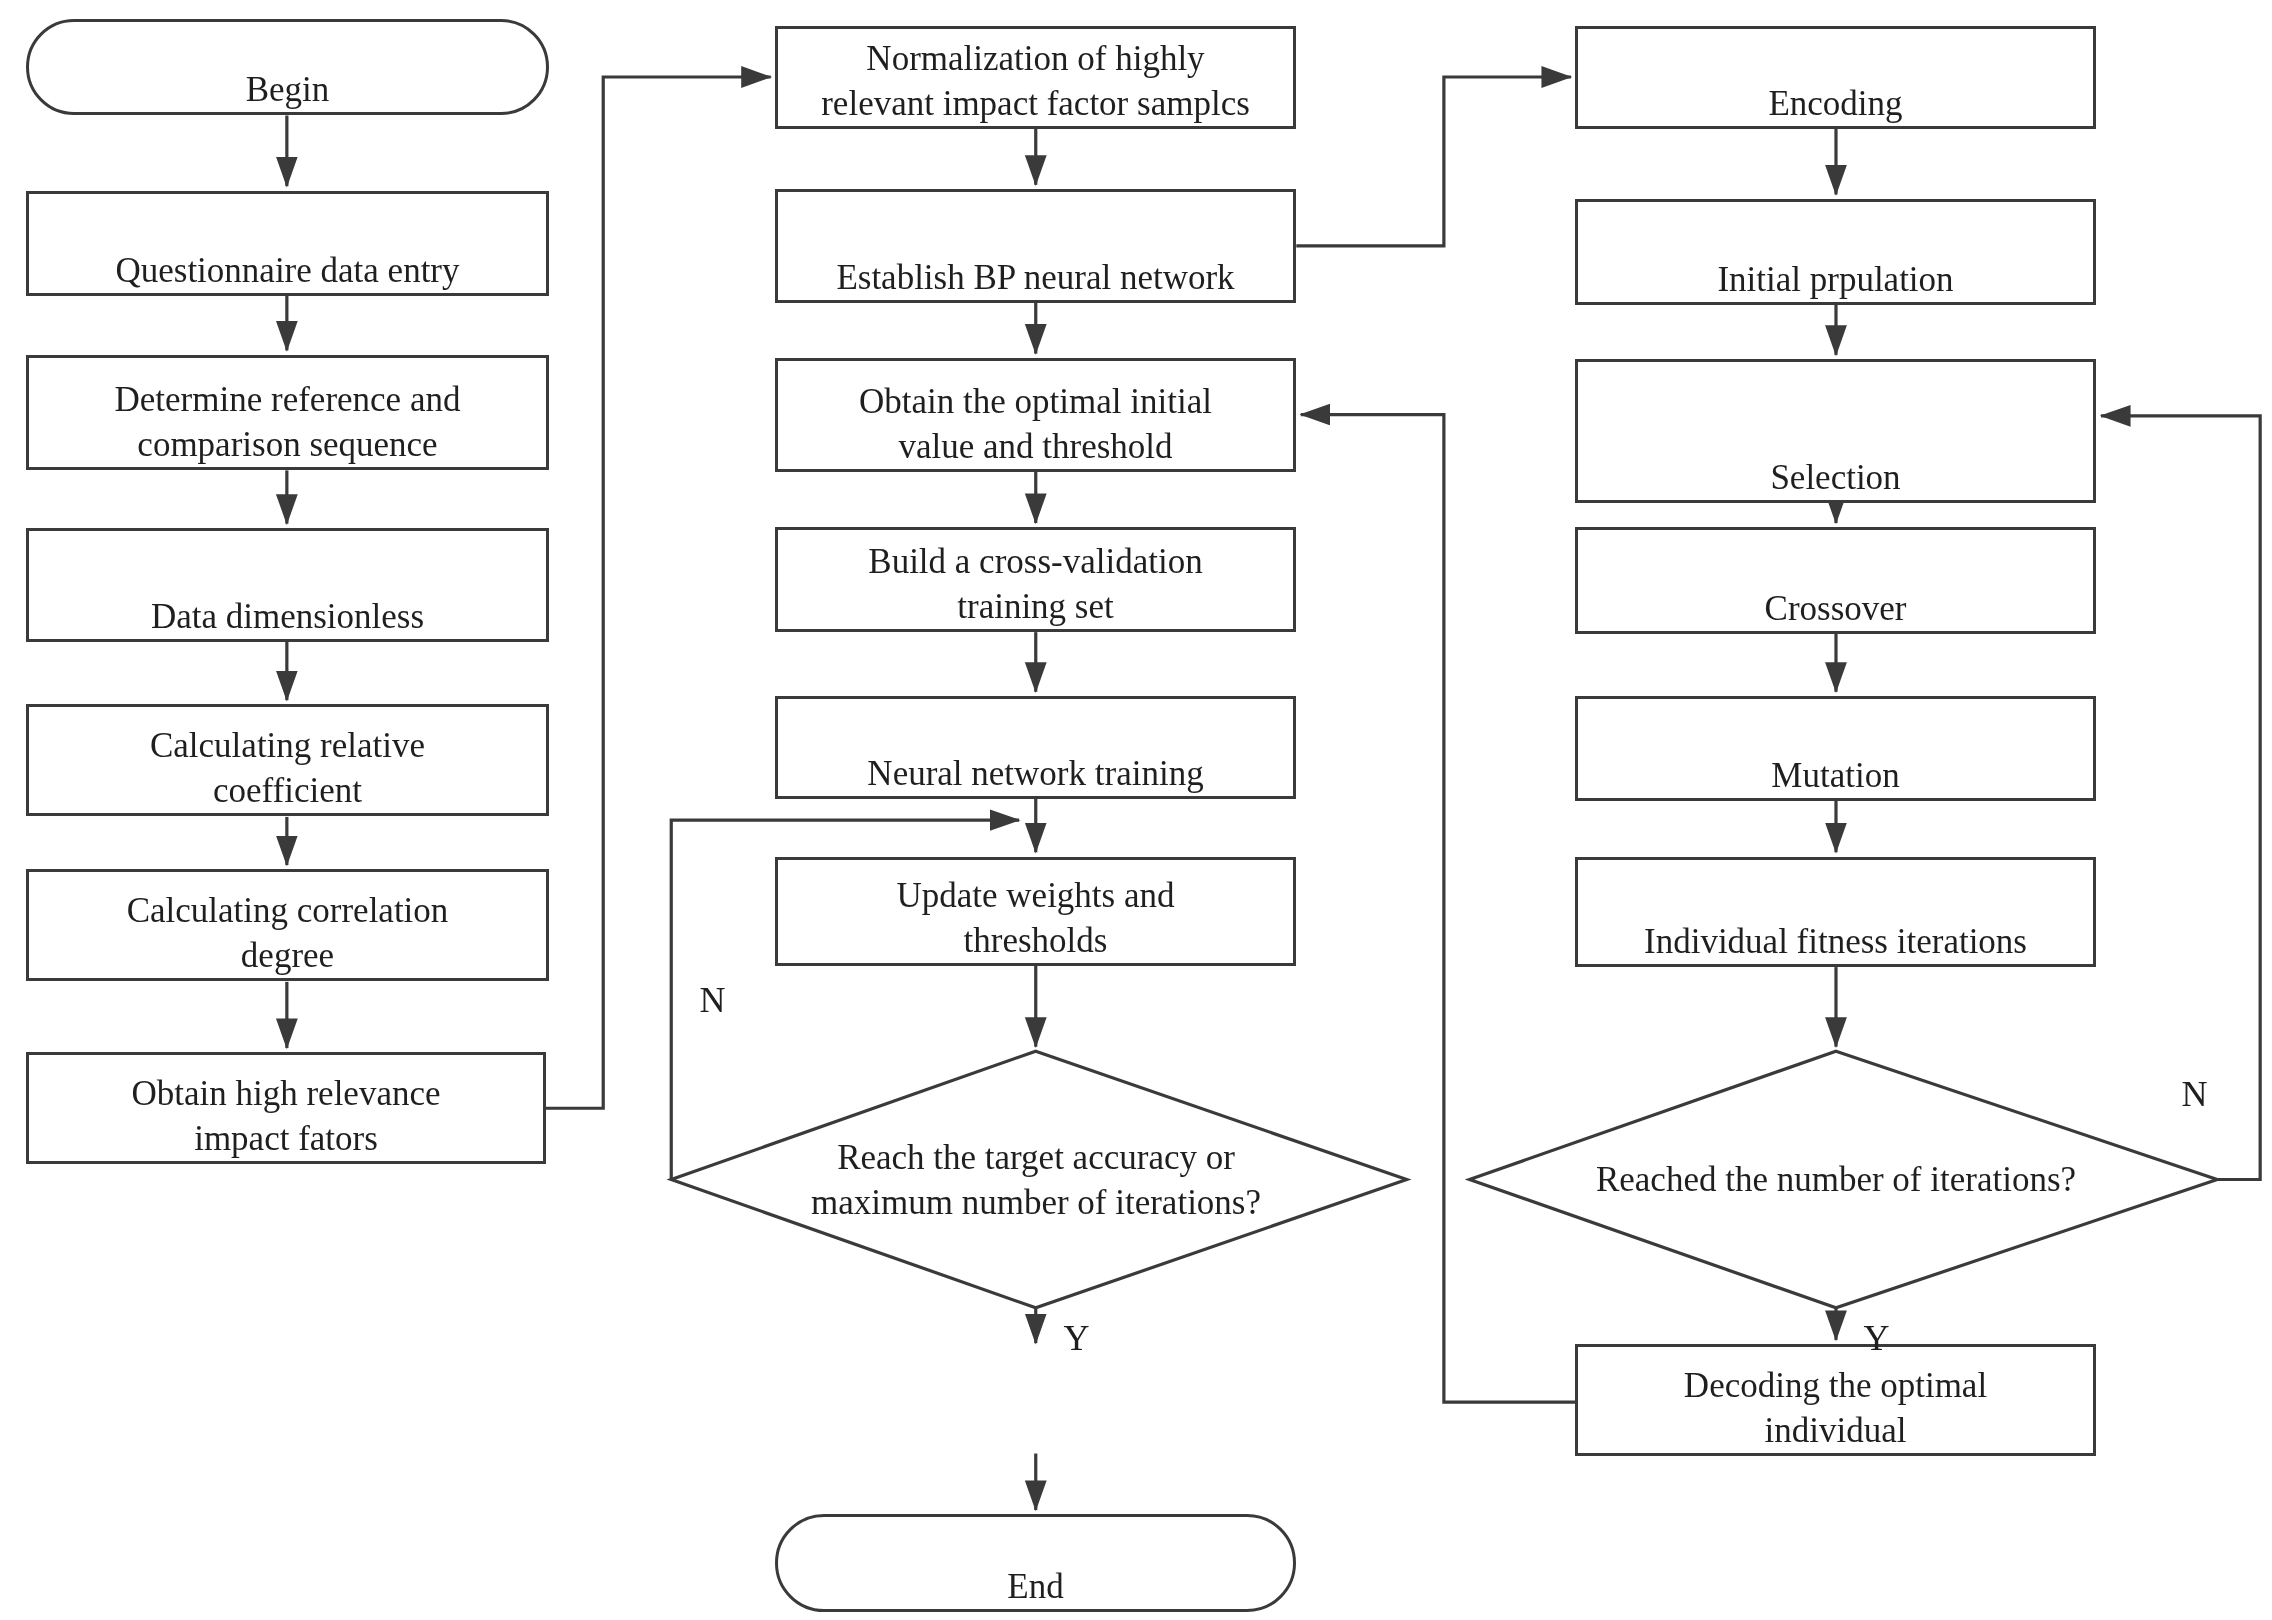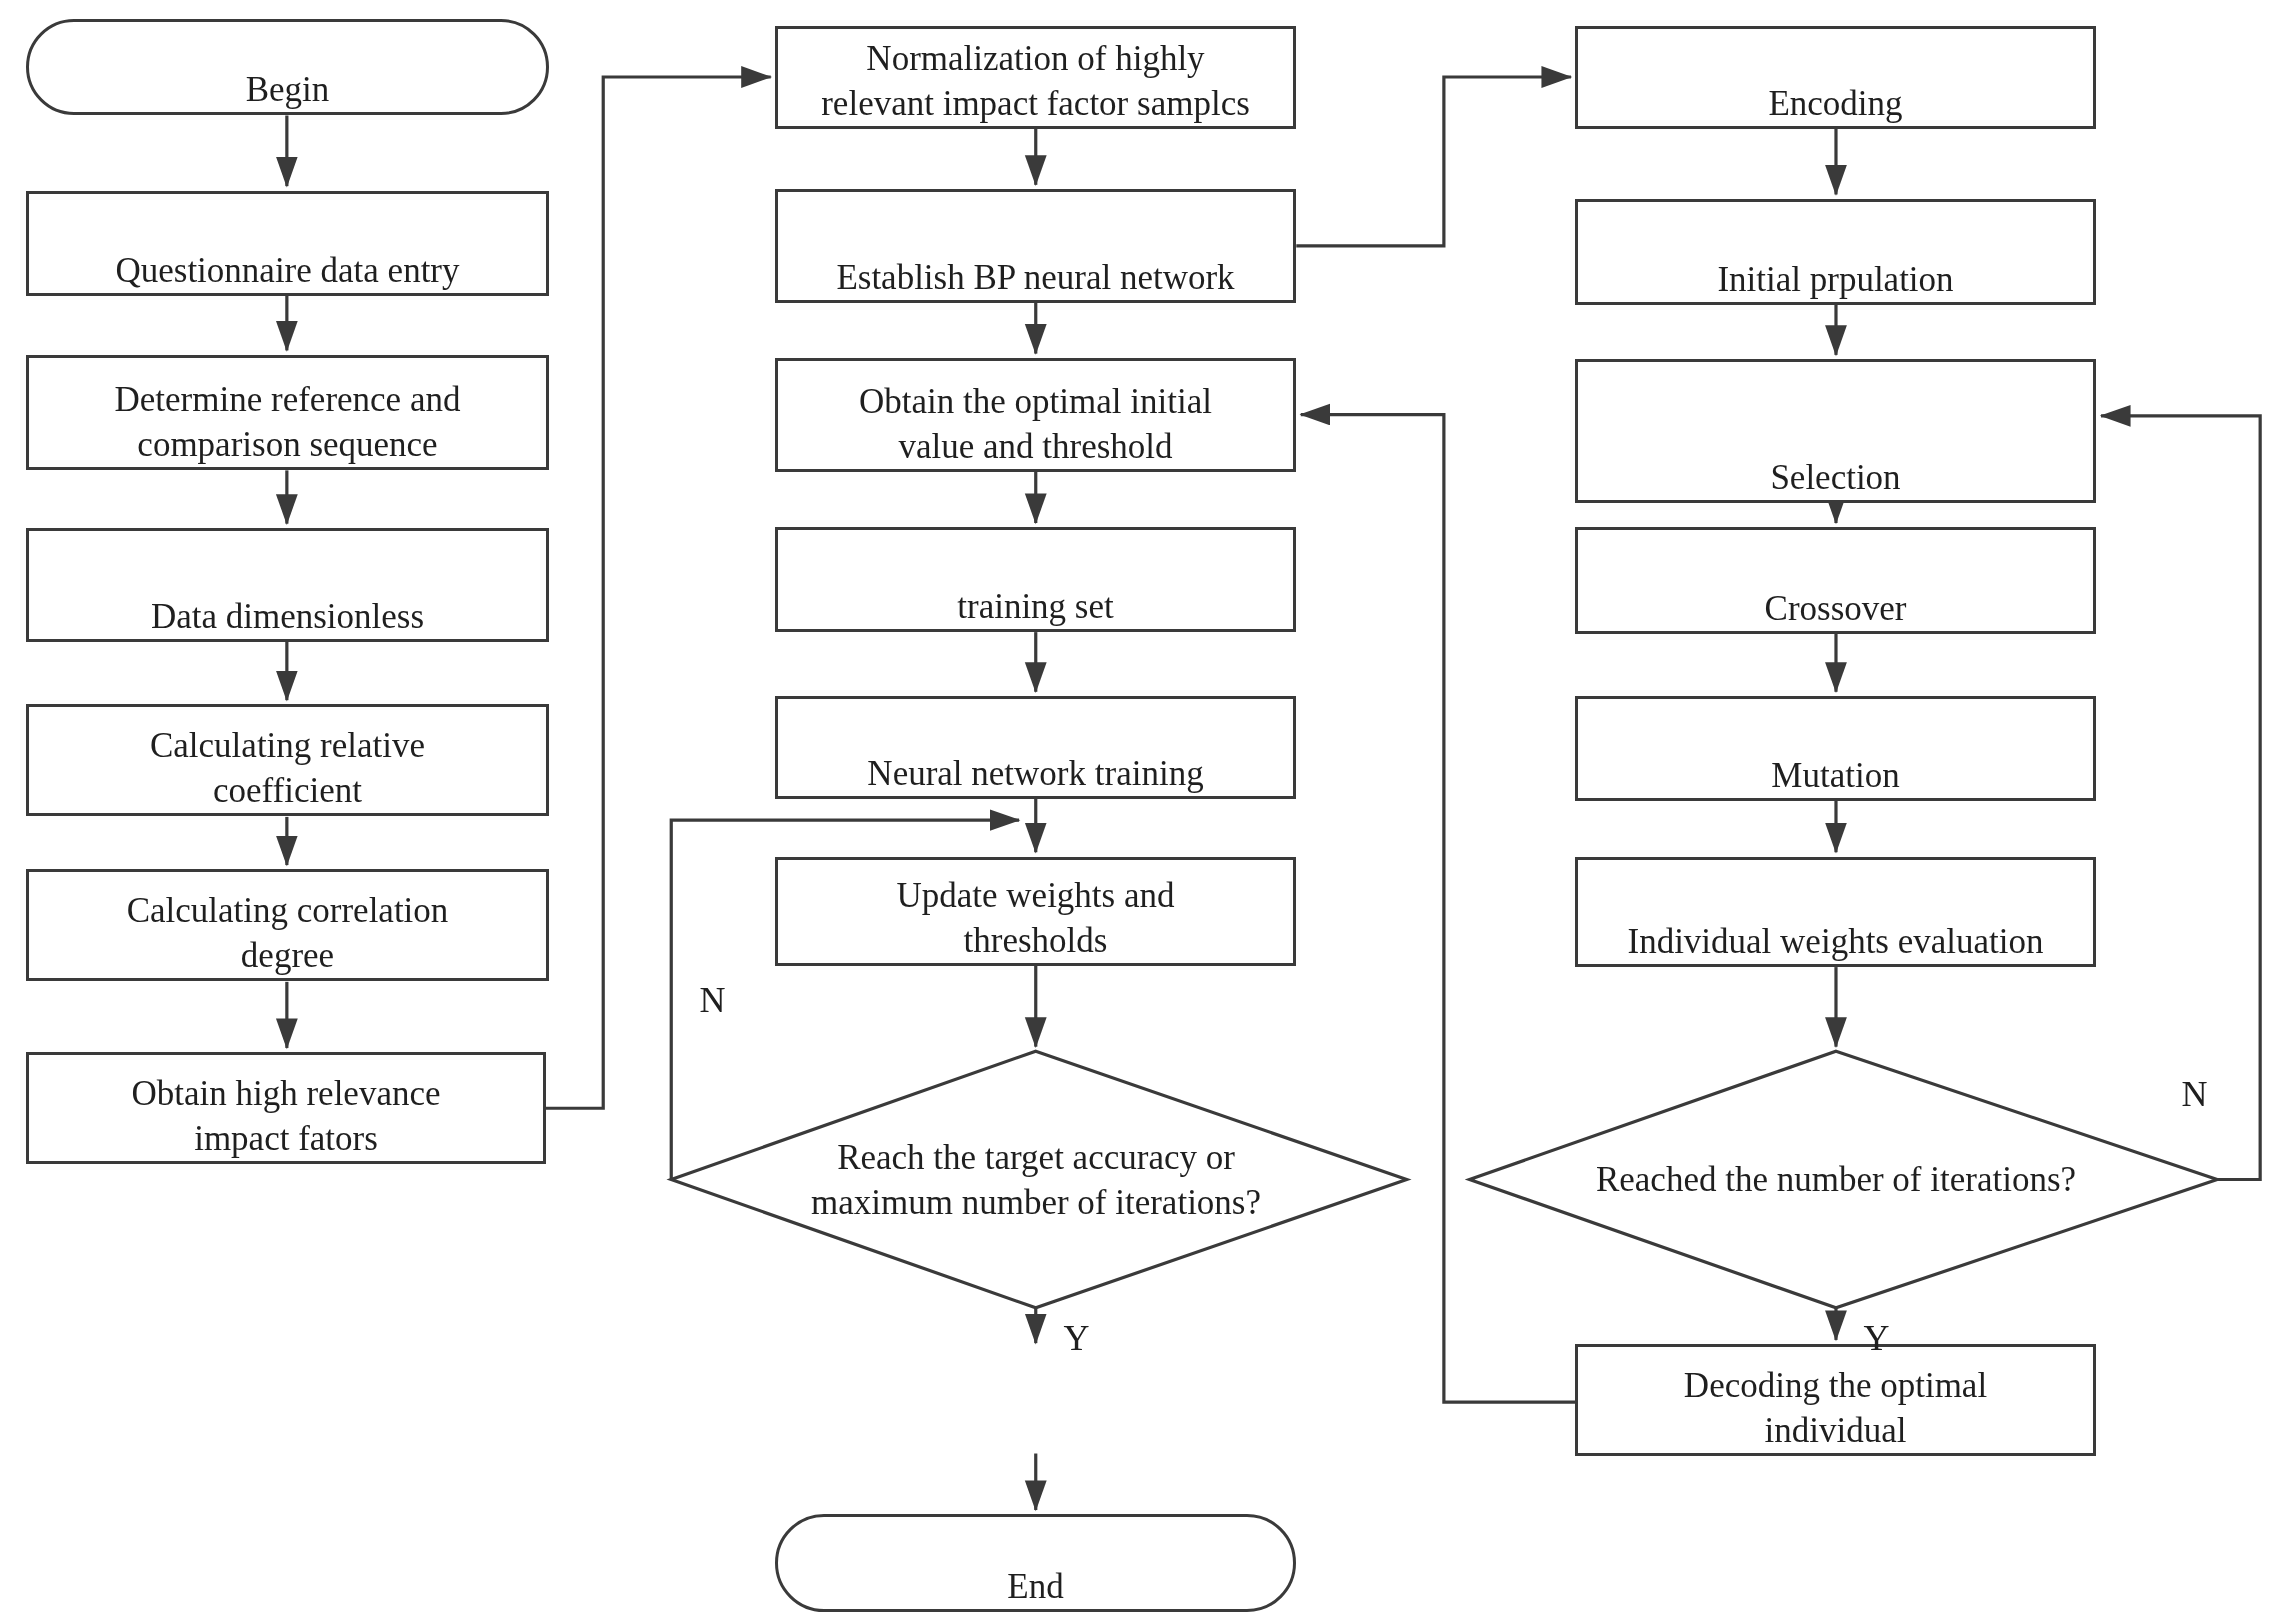--- a/index.html
+++ b/index.html
@@ -112,20 +112,21 @@
       <span class="tline">relevant impact factor samplcs</span>
     </div>
   <div class="node" style="left:775px;top:189px;width:521px;height:114px">
       <span class="tline">Establish BP neural network</span>
     </div>
   <div class="node" style="left:775px;top:358px;width:521px;height:114px">
       <span class="tline">Obtain the optimal initial</span>
       <span class="tline">value and threshold</span>
     </div>
   <div class="node" style="left:775px;top:527px;width:521px;height:105px">
+      <span class="tline">Build a cross-validation</span>
       <span class="tline">training set</span>
     </div>
   <div class="node" style="left:775px;top:696px;width:521px;height:103px">
       <span class="tline">Neural network training</span>
     </div>
   <div class="node" style="left:775px;top:857px;width:521px;height:109px">
       <span class="tline">Update weights and</span>
       <span class="tline">thresholds</span>
     </div>
   <div class="dtext" style="left:715px;top:1112px;width:642px;height:135px">
@@ -145,21 +146,21 @@
   <div class="node" style="left:1575px;top:359px;width:521px;height:144px">
       <span class="tline">Selection</span>
     </div>
   <div class="node" style="left:1575px;top:527px;width:521px;height:107px">
       <span class="tline">Crossover</span>
     </div>
   <div class="node" style="left:1575px;top:696px;width:521px;height:105px">
       <span class="tline">Mutation</span>
     </div>
   <div class="node" style="left:1575px;top:857px;width:521px;height:110px">
-      <span class="tline">Individual weights evaluation</span>
+      <span class="tline">Individual fitness iterations</span>
     </div>
   <div class="dtext" style="left:1512px;top:1155px;width:648px;height:49px">
       <span class="tline">Reached the number of iterations?</span>
     </div>
   <div class="node" style="left:1575px;top:1344px;width:521px;height:112px">
       <span class="tline">Decoding the optimal</span>
       <span class="tline">individual</span>
     </div>
 
   <div class="branch" style="left:690px;top:971px">N</div>

